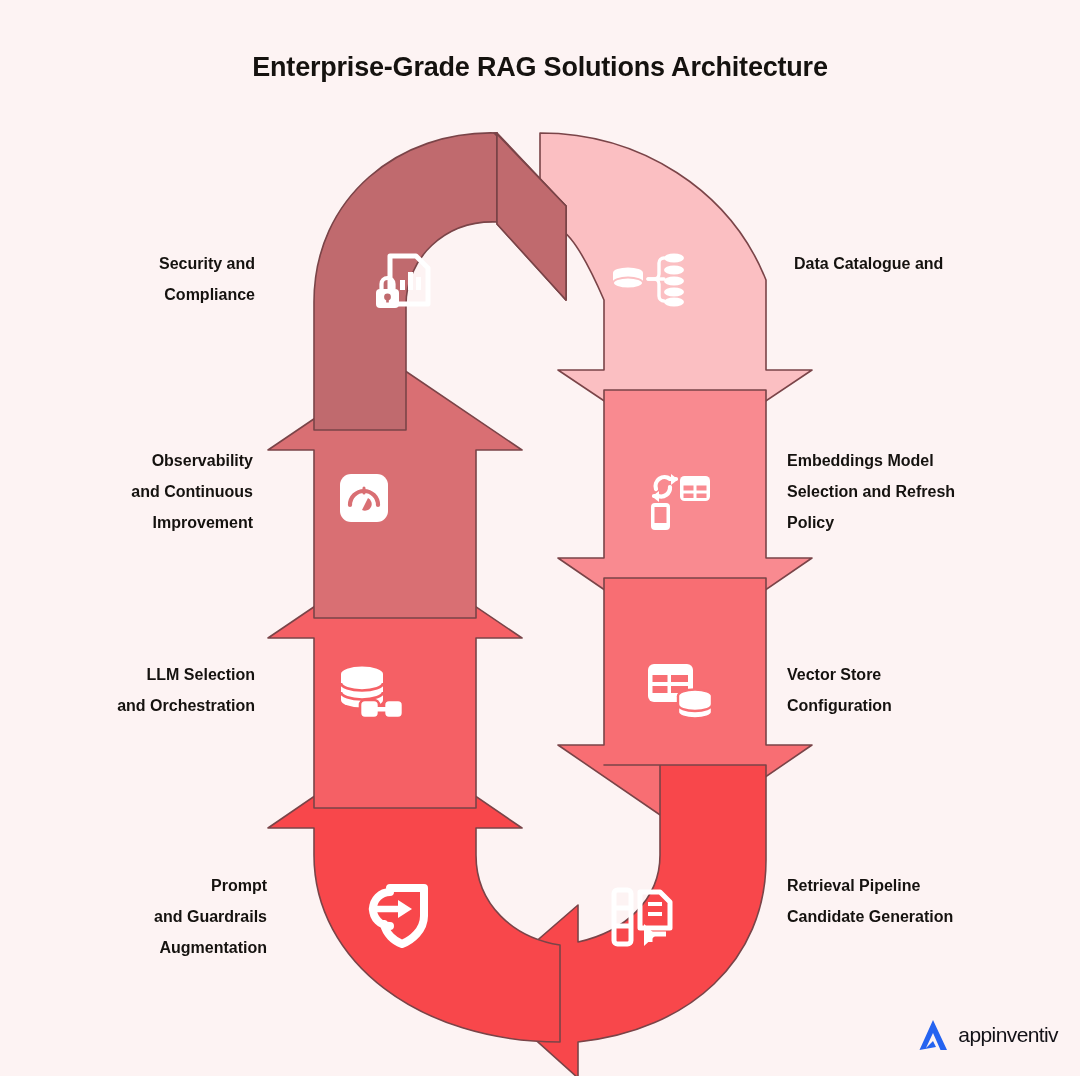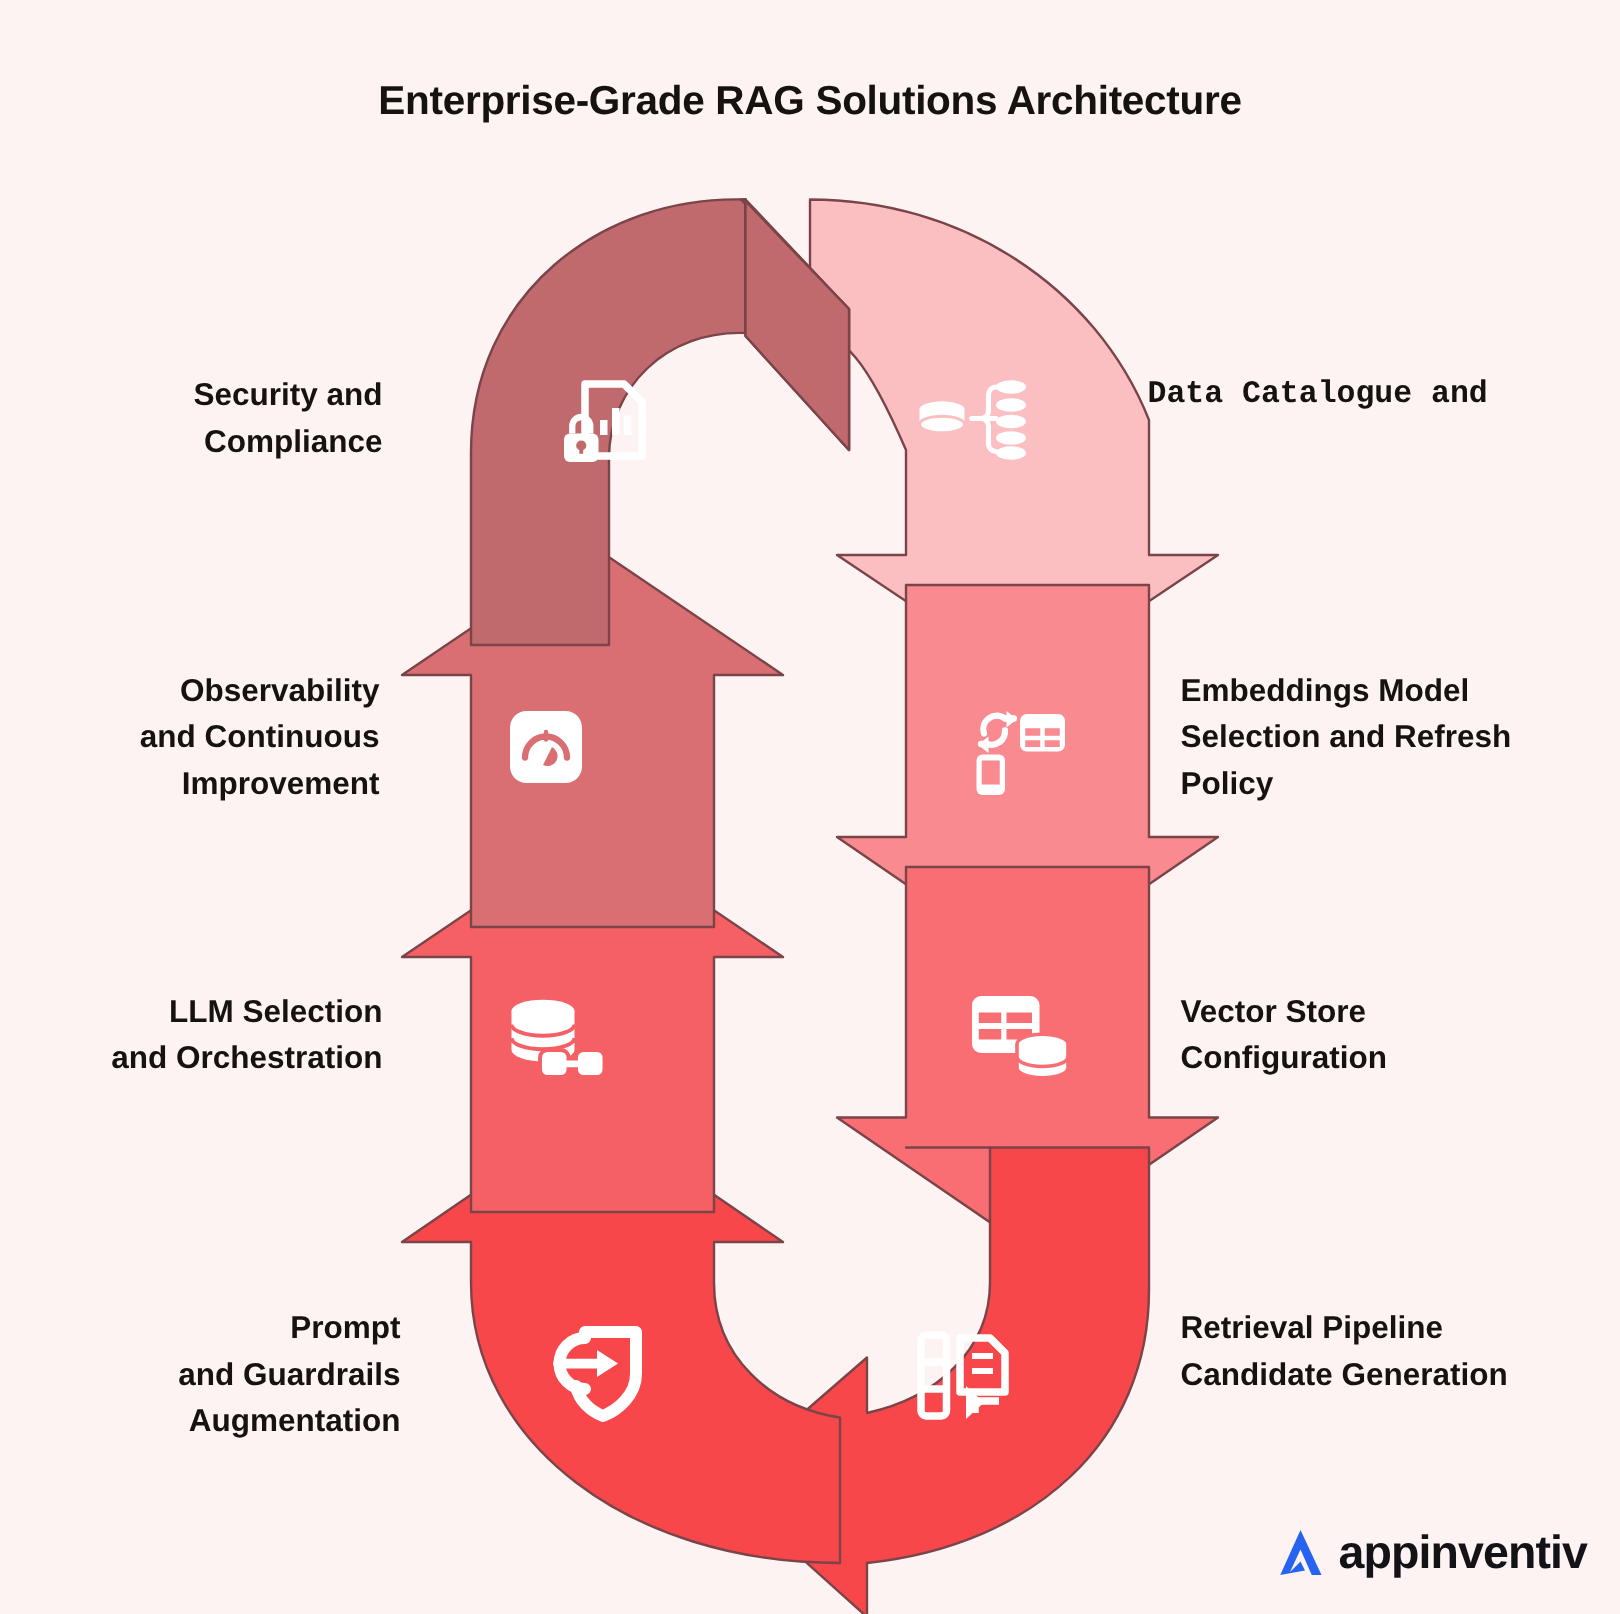--- a/index.html
+++ b/index.html
@@ -24,47 +24,47 @@
     color:#15120F;
     letter-spacing:-0.2px;
   }
   .diagram {
     position:absolute;
     top:0; left:0;
     width:1080px; height:1076px;
   }
   .label {
     position:absolute;
-    font-size:21px;
+    font-size:16px;
     line-height:31px;
     font-weight:bold;
     color:#15120F;
     width:235px;
   }
   .label.left  { text-align:right; }
   .label.right { text-align:left; }
 
   .l-sec   { left:20px;  top:248px; }
   .l-obs   { left:18px;  top:445px; }
   .l-llm   { left:20px;  top:659px; }
   .l-prm   { left:32px;  top:870px; }
 
-  .r-cat   { left:765px; top:248px;font-family:Liberation Mono, monospace; }
+  .r-cat   { left:794px; top:248px; }
   .r-emb   { left:787px; top:445px; }
   .r-vec   { left:787px; top:659px; }
   .r-ret   { left:787px; top:870px; }
 
   .logo {
     position:absolute;
     right:22px; bottom:22px;
     display:flex; align-items:center; gap:6px;
   }
   .logo-text {
-    font-size:31px;
-    font-weight:bold;
+    font-size:21px;
+    font-weight:normal;
     color:#131217;
     letter-spacing:-0.6px;
   }
 </style>
 </head>
 <body>
 
 <div class="canvas">
 
   <div class="title">Enterprise-Grade RAG Solutions Architecture</div>

